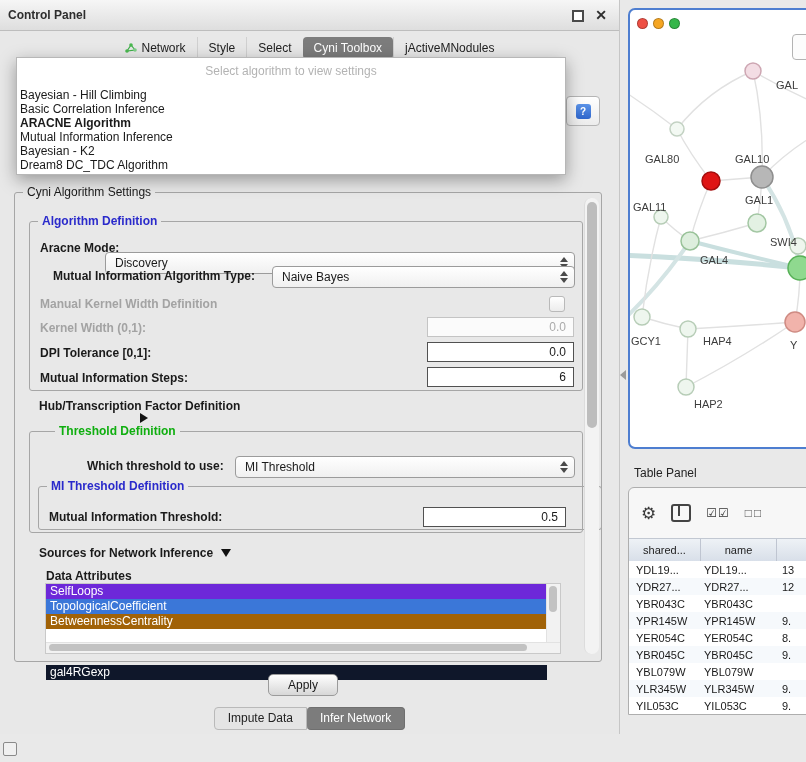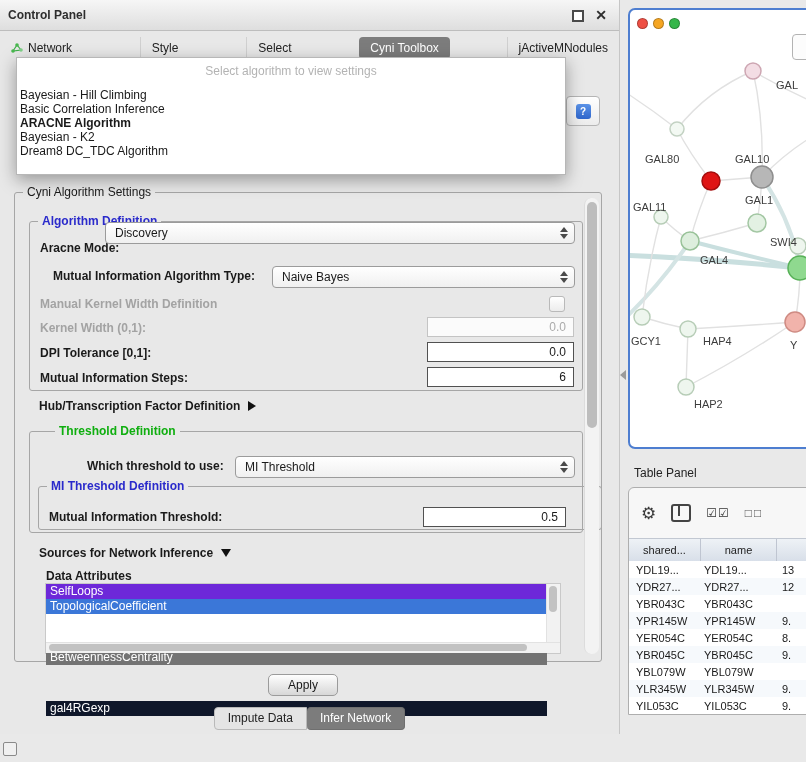--- a/index.html
+++ b/index.html
@@ -4,21 +4,21 @@
 <style>
   html,body{margin:0;padding:0}
   body{width:806px;height:762px;overflow:hidden;position:relative;background:#e9e9e9;
        font-family:"Liberation Sans",sans-serif;font-size:12px;color:#1a1a1a;}
   
   #control-panel{position:absolute;left:0;top:0;width:619px;height:734px;background:#e8e8e8;border-right:1px solid #c6c6c6;}
   #titlebar{position:absolute;top:0;left:0;right:0;height:30px;background:linear-gradient(#f6f6f6,#dedede);border-bottom:1px solid #bdbdbd;}
   #panel-title{position:absolute;left:8px;top:8px;font-weight:bold;color:#2e2e2e;}
   #float-icon{position:absolute;right:35px;top:10px;width:8px;height:8px;border:2px solid #4a4a4a;background:#fff;}
   #close-icon{position:absolute;right:12px;top:7px;font-size:14px;font-weight:bold;color:#2e2e2e;}
-  #tabbar{position:absolute;top:37px;left:0;right:0;height:22px;display:flex;justify-content:space-between;align-items:stretch;}
+  #tabbar{position:absolute;top:37px;left:0;right:0;height:22px;display:flex;justify-content:center;align-items:stretch;}
   .tab{display:flex;align-items:center;gap:5px;padding:0 11px;color:#222;border-left:1px solid #d0d0d0;line-height:22px;}
   .tab:first-child{border-left:none;}
   .tab.active{background:#7c7c7c;color:#fff;border-radius:4px;border-left:none;}
   .tab-net-icon{display:inline-flex;align-items:center;}
   
   .groupbox{position:absolute;border:1px solid #a6a6a6;border-radius:3px;}
   .group-legend{position:absolute;top:-8px;left:8px;background:#e8e8e8;padding:0 4px;line-height:14px;white-space:nowrap;}
   .legend-blue{color:#2a2acb;font-weight:bold;}
   .legend-green{color:#0fae0f;font-weight:bold;margin-left:17px;}
   #settings-group{left:14px;top:192px;width:586px;height:468px;}
@@ -29,27 +29,27 @@
   .flabel.dis{color:#a3a3a3;}
   .combo{position:absolute;height:22px;box-sizing:border-box;background:linear-gradient(#ffffff,#f0f0f0);
          border:1px solid #9b9b9b;border-radius:4px;display:flex;align-items:center;padding:0 22px 0 9px;}
   .arrows{position:absolute;right:6px;top:4px;display:flex;flex-direction:column;gap:2px;}
   .arr-up{width:0;height:0;border-left:4px solid transparent;border-right:4px solid transparent;border-bottom:5px solid #4a4a4a;}
   .arr-dn{width:0;height:0;border-left:4px solid transparent;border-right:4px solid transparent;border-top:5px solid #4a4a4a;}
   .tfield{position:absolute;height:20px;box-sizing:border-box;background:#fff;border:1px solid #515151;
           text-align:right;padding:0 7px;line-height:18px;}
   .tfield.dis{border-color:#c4c4c4;background:#fbfbfb;color:#ababab;}
   .checkbox{position:absolute;width:14px;height:14px;border:1px solid #b9b9b9;border-radius:3px;background:linear-gradient(#fff,#ececec);}
-  #lbl-aracne{left:10px;top:19px;} #combo-aracne{left:75px;top:0;width:470px;}
+  #lbl-aracne{left:10px;top:19px;} #combo-aracne{left:75px;top:30px;width:470px;}
   #lbl-mitype{left:10px;top:47px;padding-left:13px;} #combo-mitype{left:242px;top:44px;width:303px;}
   #lbl-manual{left:10px;top:75px;} #cb-kernel{left:519px;top:74px;}
   #lbl-kernel{left:10px;top:99px;} #fld-kernel{left:397px;top:95px;width:147px;}
   #lbl-dpi{left:10px;top:124px;}   #fld-dpi{left:397px;top:120px;width:147px;}
   #lbl-steps{left:10px;top:149px;} #fld-steps{left:397px;top:145px;width:147px;}
-  #hub-row{position:absolute;left:24px;top:206px;display:flex;align-items:center;}
+  #hub-row{position:absolute;left:24px;top:206px;display:flex;align-items:center;flex-direction:column;}
   .tri-r{display:inline-block;width:0;height:0;border-top:5px solid transparent;border-bottom:5px solid transparent;border-left:8px solid #111;margin-left:8px;}
   .tri-d{display:inline-block;width:0;height:0;border-left:5px solid transparent;border-right:5px solid transparent;border-top:8px solid #111;margin-left:8px;}
   #threshold-group{left:14px;top:238px;width:552px;height:100px;}
   #lbl-which{left:57px;top:27px;} #combo-which{left:205px;top:24px;width:340px;}
   #mithr-group{left:8px;top:54px;width:534px;height:42px;padding-left:28px;}
   #lbl-mithr{left:10px;top:23px;} #fld-mithr{left:384px;top:20px;width:143px;}
   #sources-row{position:absolute;left:24px;top:353px;display:flex;align-items:center;}
   #lbl-dataattr{left:24px;top:376px;padding-left:7px;}
   #attr-list{position:absolute;left:30px;top:390px;width:516px;height:71px;background:#fff;border:1px solid #c9c9c9;box-sizing:border-box;}
   .list-item{height:15px;line-height:15px;color:#fff;padding-left:4px;width:calc(100% - 13px);box-sizing:border-box;}
@@ -207,21 +207,21 @@
       <span class="flabel" style="position:static">Sources for Network Inference</span>
       <span class="tri-d"></span>
     </div>
 
     <span id="lbl-dataattr" class="flabel">Data Attributes</span>
 
     <div id="attr-list">
       <div id="attr-items">
           <div class="list-item" style="background-color: #6d28d9;">SelfLoops</div>
           <div class="list-item" style="background-color: rgb(59, 119, 216);">TopologicalCoefficient</div>
-          <div class="list-item" style="background-color: #737373; margin-top: 36px;">BetweennessCentrality</div>
+          <div class="list-item" style="background-color: #a16207;">BetweennessCentrality</div>
           <div class="list-item" style="background-color: #0f172a; margin-top: 36px;">gal4RGexp</div>
         </div>
       <div id="attr-vscroll">
           <div id="attr-vthumb"></div>
         </div>
       <div id="attr-hscroll">
           <div id="attr-hthumb"></div>
         </div>
     </div>
 
@@ -236,20 +236,21 @@
       <div class="btab">Impute Data</div>
       <div class="btab active">Infer Network</div>
     </div>
 
   <div id="algo-popup">
     <div id="popup-placeholder">Select algorithm to view settings</div>
     <div id="popup-items">
         <div class="popup-item">Bayesian - Hill Climbing</div>
         <div class="popup-item">Basic Correlation Inference</div>
         <div class="popup-item selected">ARACNE Algorithm</div>
+        <div class="popup-item">Mutual Information Inference</div>
         <div class="popup-item">Bayesian - K2</div>
         <div class="popup-item">Dream8 DC_TDC Algorithm</div>
       </div>
   </div>
   <div id="info-btn">
     <span id="info-icon">?</span>
   </div>
 </div>
 
 <span id="gutter-handle"></span>

